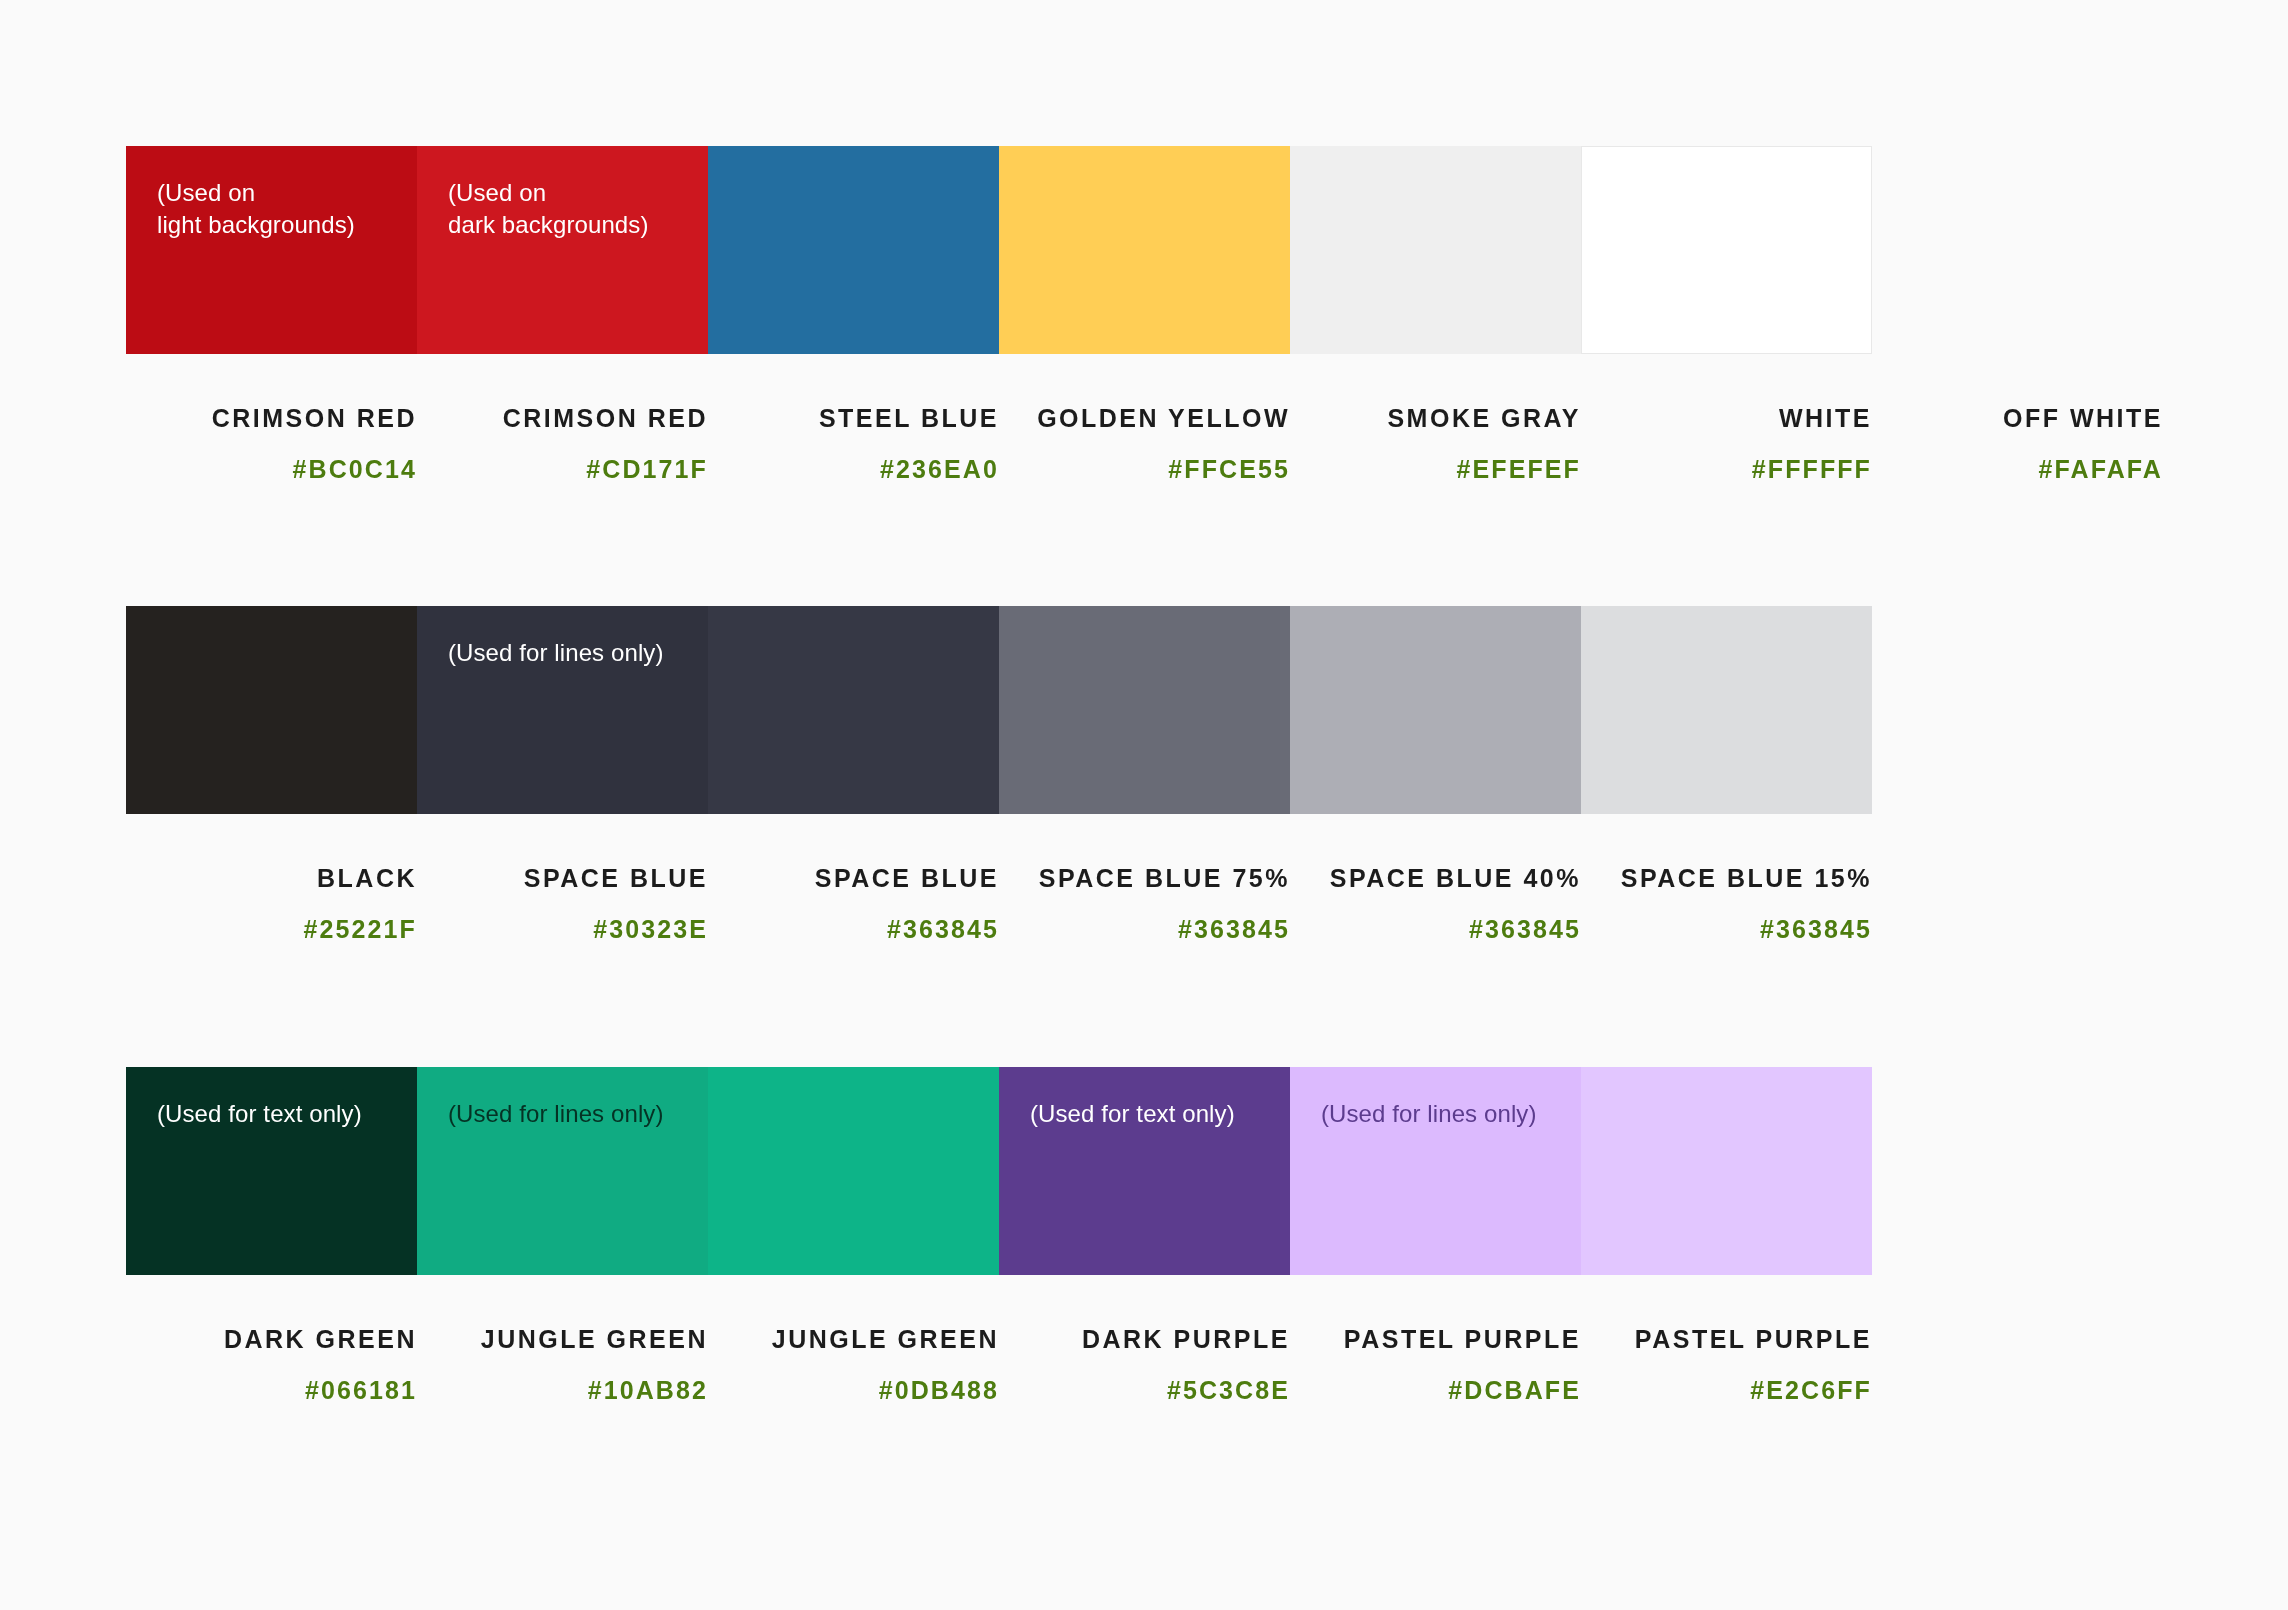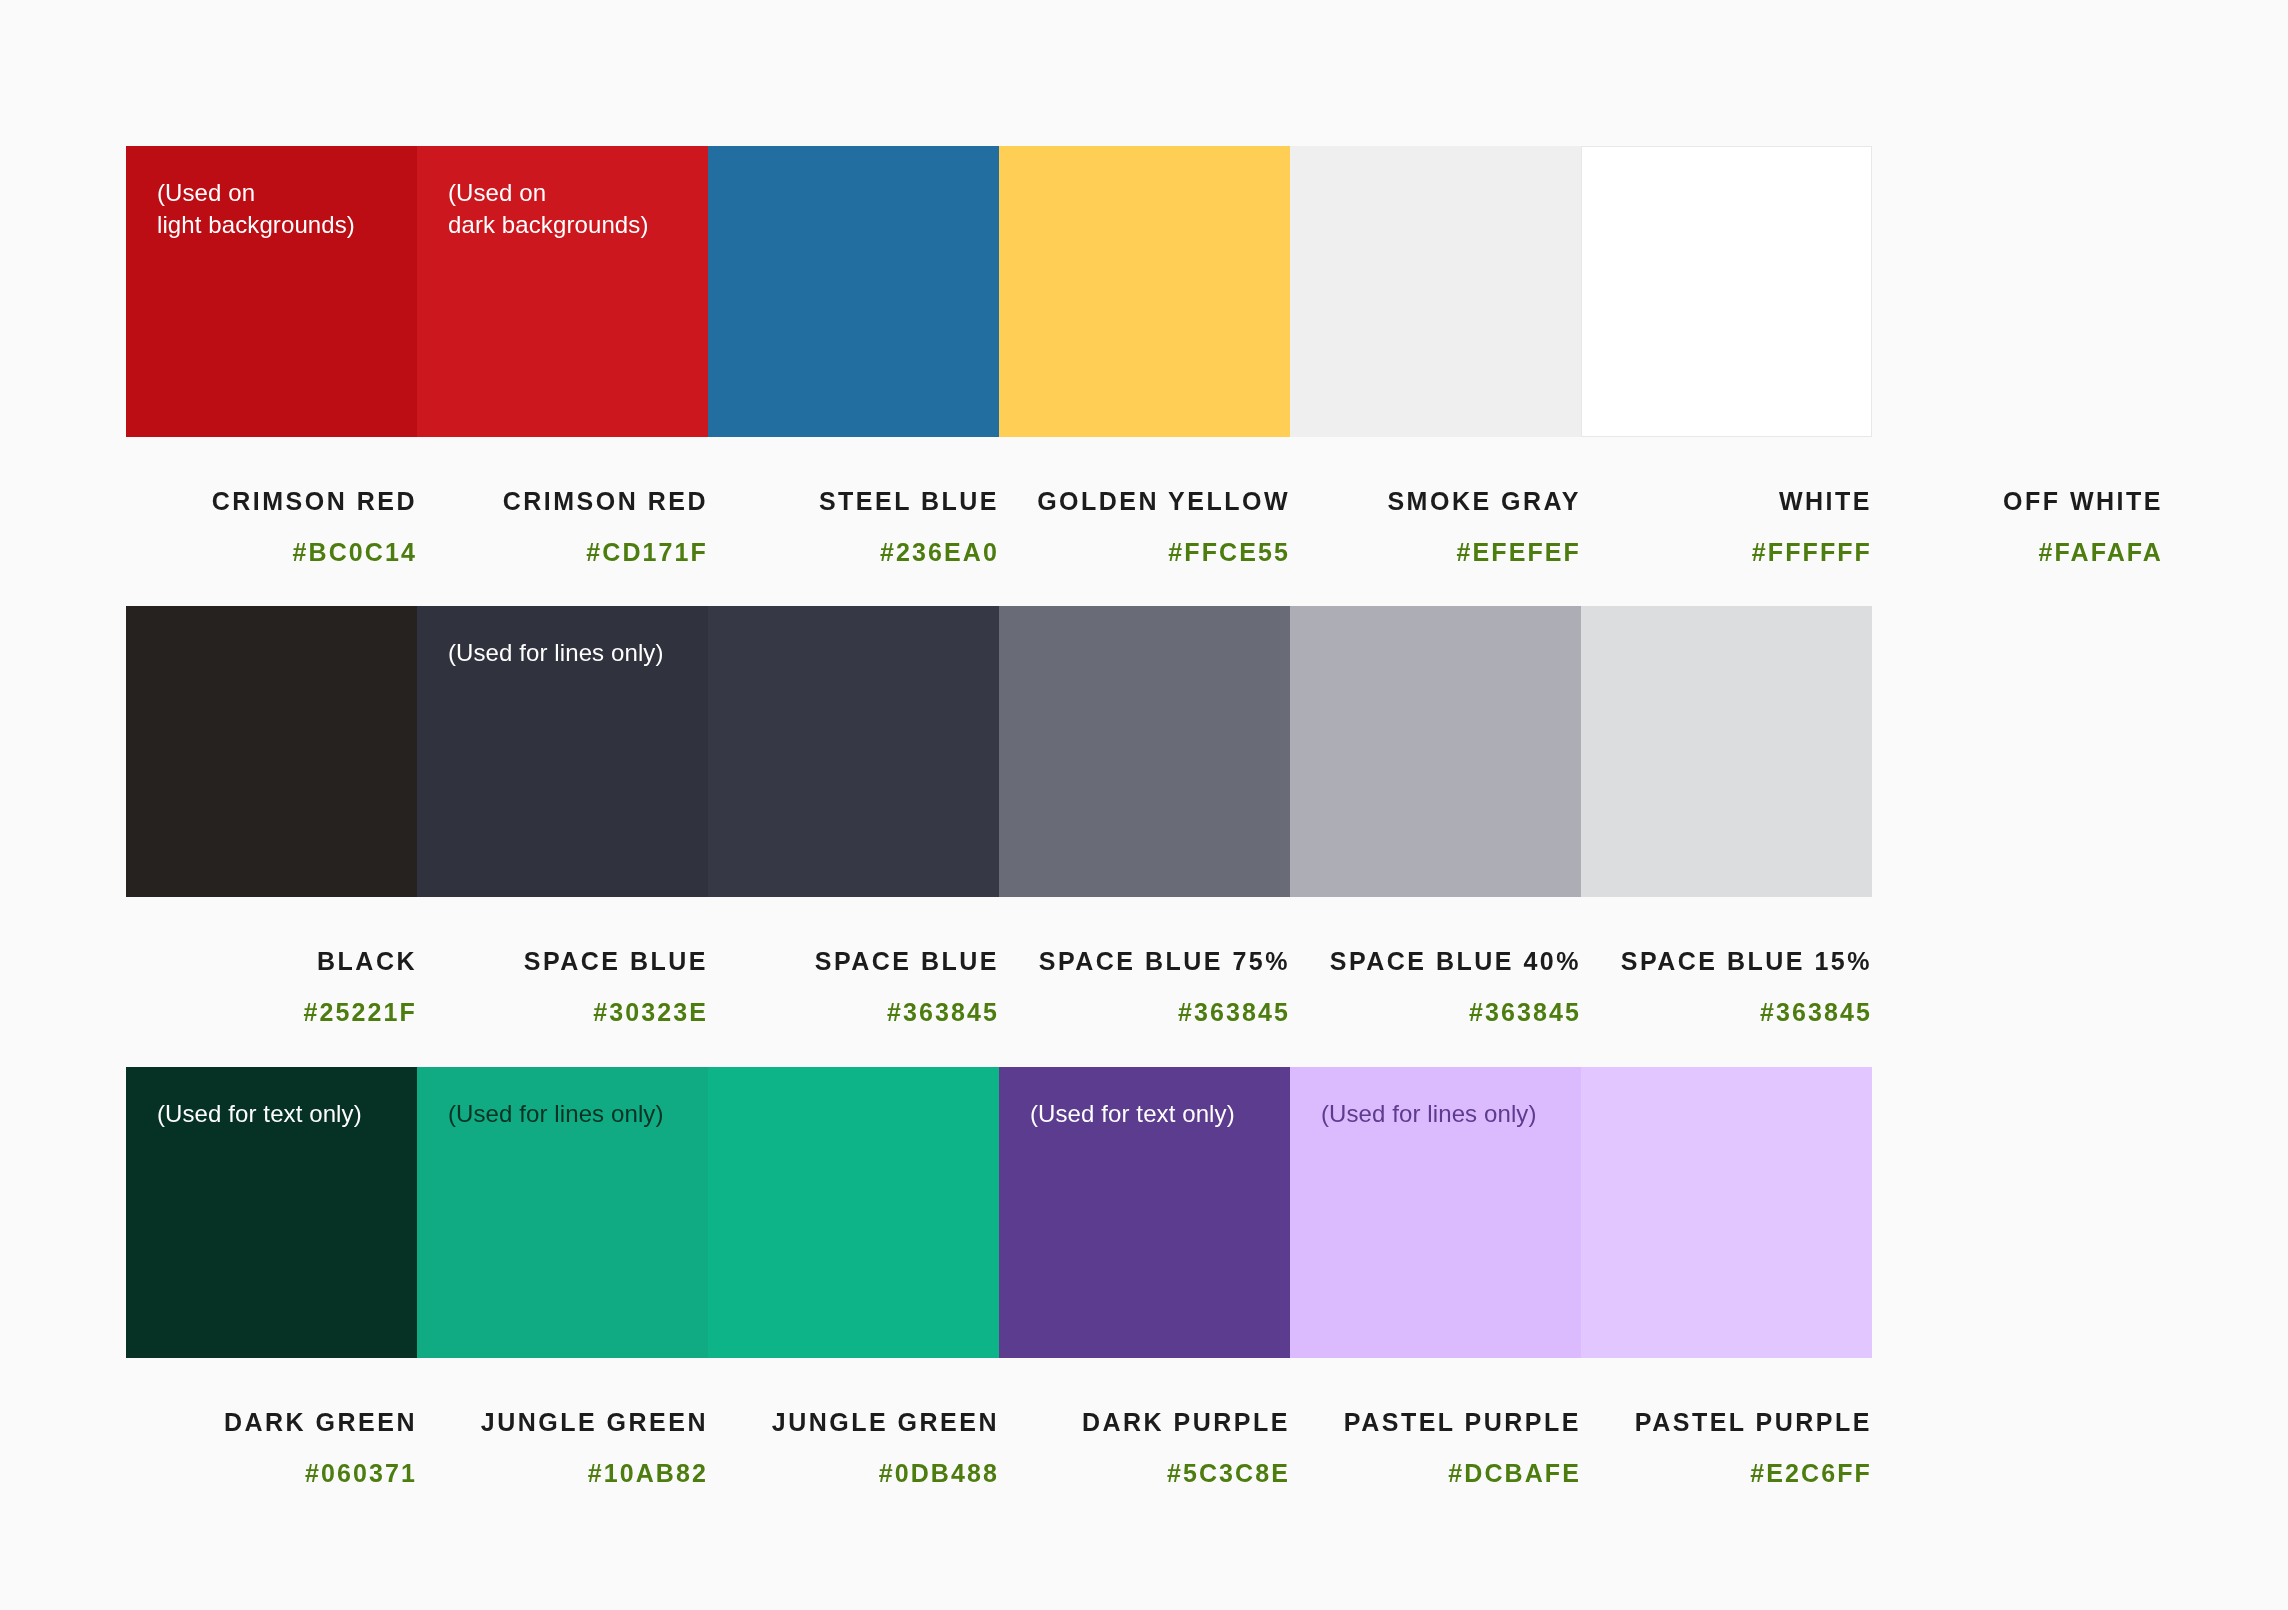--- a/index.html
+++ b/index.html
@@ -33,21 +33,21 @@
   .row-2 { top: 606px; }
   .row-3 { top: 1067px; }
 
   .swatch-cell {
     position: relative;
     width: 291px;
   }
 
   .chip {
     width: 291px;
-    height: 291px;
+    height: 208px;
     box-sizing: border-box;
     position: relative;
   }
 
   .chip.bordered {
     border: 1px solid #E8E8E8;
   }
 
   .chip-note {
     position: absolute;
@@ -190,21 +190,21 @@
         </div>
       </div>
     </div>
     <div class="row row-3">
       <div class="swatch-cell">
         <div class="chip" style="background: rgb(5, 50, 36);">
           <div class="chip-note" style="color: rgb(255, 255, 255);">(Used for text only)</div>
         </div>
         <div class="caption">
           <div class="caption-name">DARK GREEN</div>
-          <div class="caption-hex">#060371</div>
+          <div class="caption-hex">#066181</div>
         </div>
       </div>
       <div class="swatch-cell">
         <div class="chip" style="background: rgb(16, 171, 130);">
           <div class="chip-note" style="color: rgb(5, 50, 36);">(Used for lines only)</div>
         </div>
         <div class="caption">
           <div class="caption-name">JUNGLE GREEN</div>
           <div class="caption-hex">#10AB82</div>
         </div>

